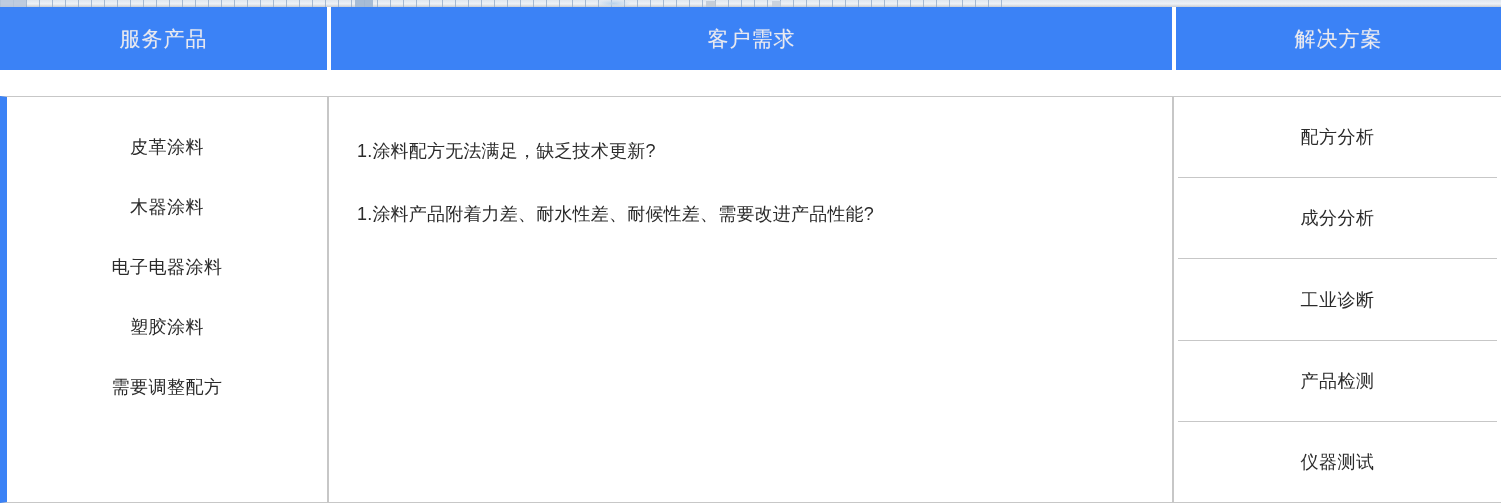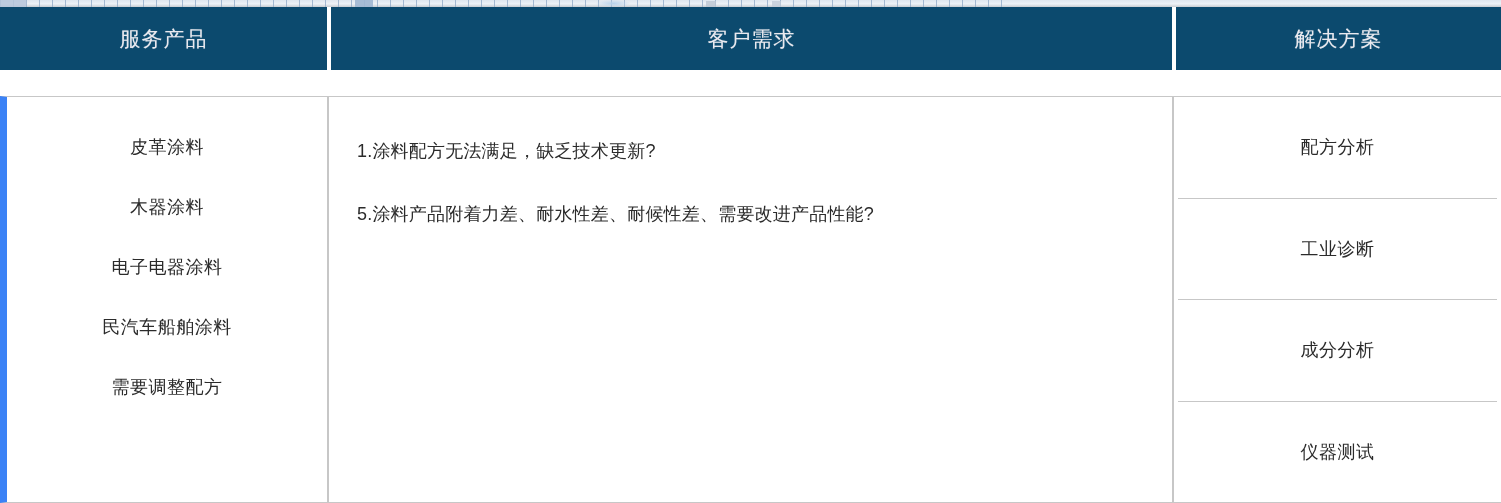--- a/index.html
+++ b/index.html
@@ -67,21 +67,21 @@
   .header-row {
     position: absolute;
     left: 0; top: 0;
     width: 1501px;
     height: 89px;
   }
   .hcell {
     position: absolute;
     top: 0;
     height: 63px;
-    background: #0c4a6e;
+    background: #3b82f6;
     color: #e9e9ef;
     display: flex;
     align-items: center;
     justify-content: center;
     font-size: 21px;
     letter-spacing: 1px;
     text-shadow: 0 0 1px rgba(255,255,255,.35);
   }
   .hcell.c1 { left: 0px;    width: 327px; }
   .hcell.c2 { left: 331px;  width: 841px; }
@@ -189,36 +189,37 @@
       </div>
     </div>
 
     <div class="body-row">
 
       <div class="bcell c1">
         <div class="products">
           <div class="product-item">皮革涂料</div>
           <div class="product-item">木器涂料</div>
           <div class="product-item">电子电器涂料</div>
-          <div class="product-item">民汽车船舶涂料</div>
+          <div class="product-item">塑胶涂料</div>
           <div class="product-item">需要调整配方</div>
         </div>
       </div>
 
       <div class="bcell c2">
         <div class="needs">
           <div class="need-item">1.涂料配方无法满足，缺乏技术更新?</div>
-          <div class="need-item">5.涂料产品附着力差、耐水性差、耐候性差、需要改进产品性能?</div>
+          <div class="need-item">1.涂料产品附着力差、耐水性差、耐候性差、需要改进产品性能?</div>
         </div>
       </div>
 
       <div class="bcell c3">
         <div class="solutions">
           <div class="solution-item">配方分析</div>
+          <div class="solution-item">成分分析</div>
           <div class="solution-item">工业诊断</div>
-          <div class="solution-item">成分分析</div>
+          <div class="solution-item">产品检测</div>
           <div class="solution-item">仪器测试</div>
         </div>
       </div>
 
     </div>
   </div>
 </div>
 
 </body></html>

